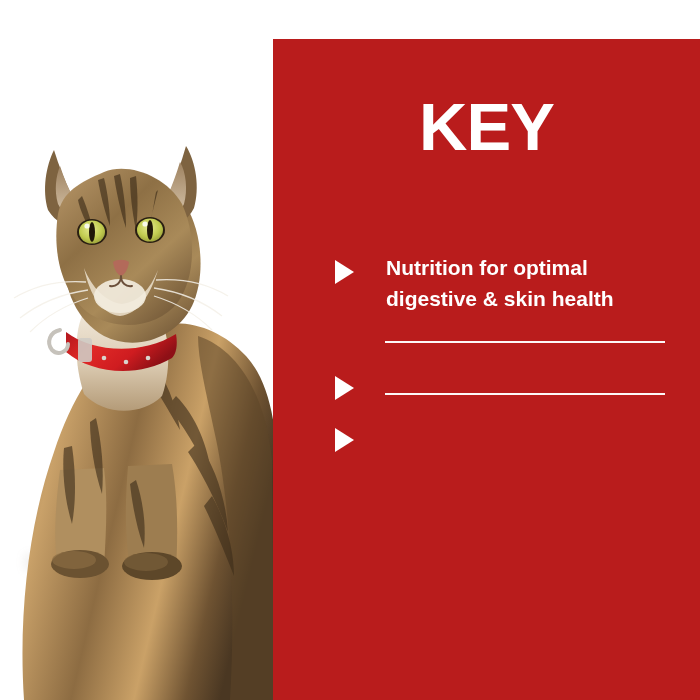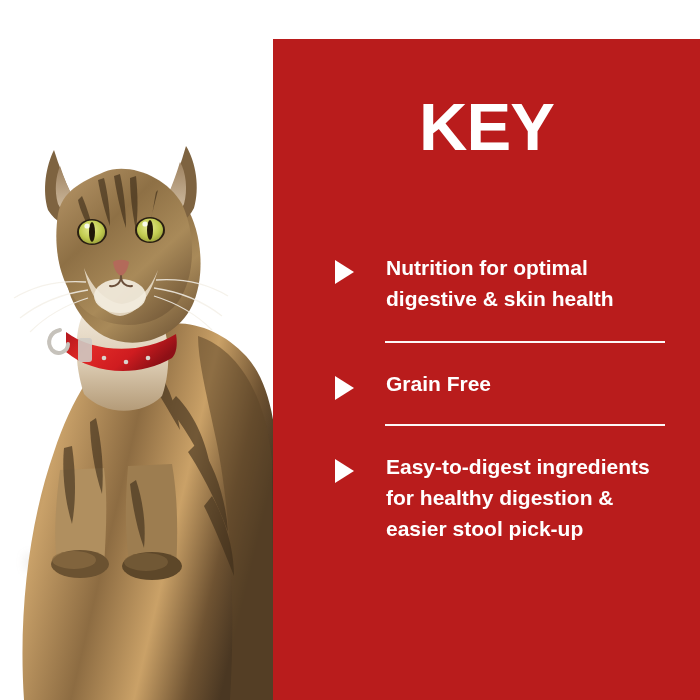--- a/index.html
+++ b/index.html
@@ -219,27 +219,25 @@
         <span class="bullet-tri"></span>
         <div class="benefit-text">Nutrition for optimal digestive &amp; skin health</div>
       </div>
 
       <div class="gap-a"></div>
       <div class="divider"></div>
       <div class="gap-b"></div>
 
       <div class="benefit-row">
         <span class="bullet-tri"></span>
-        <div class="benefit-text">Grain Free</div>
       </div>
 
       <div class="gap-c"></div>
       <div class="divider"></div>
       <div class="gap-d"></div>
 
       <div class="benefit-row">
         <span class="bullet-tri"></span>
-        <div class="benefit-text">Easy-to-digest ingredients for healthy digestion &amp; easier stool pick-up</div>
       </div>
 
     </div>
   </div>
 </div>
 
 </body></html>

